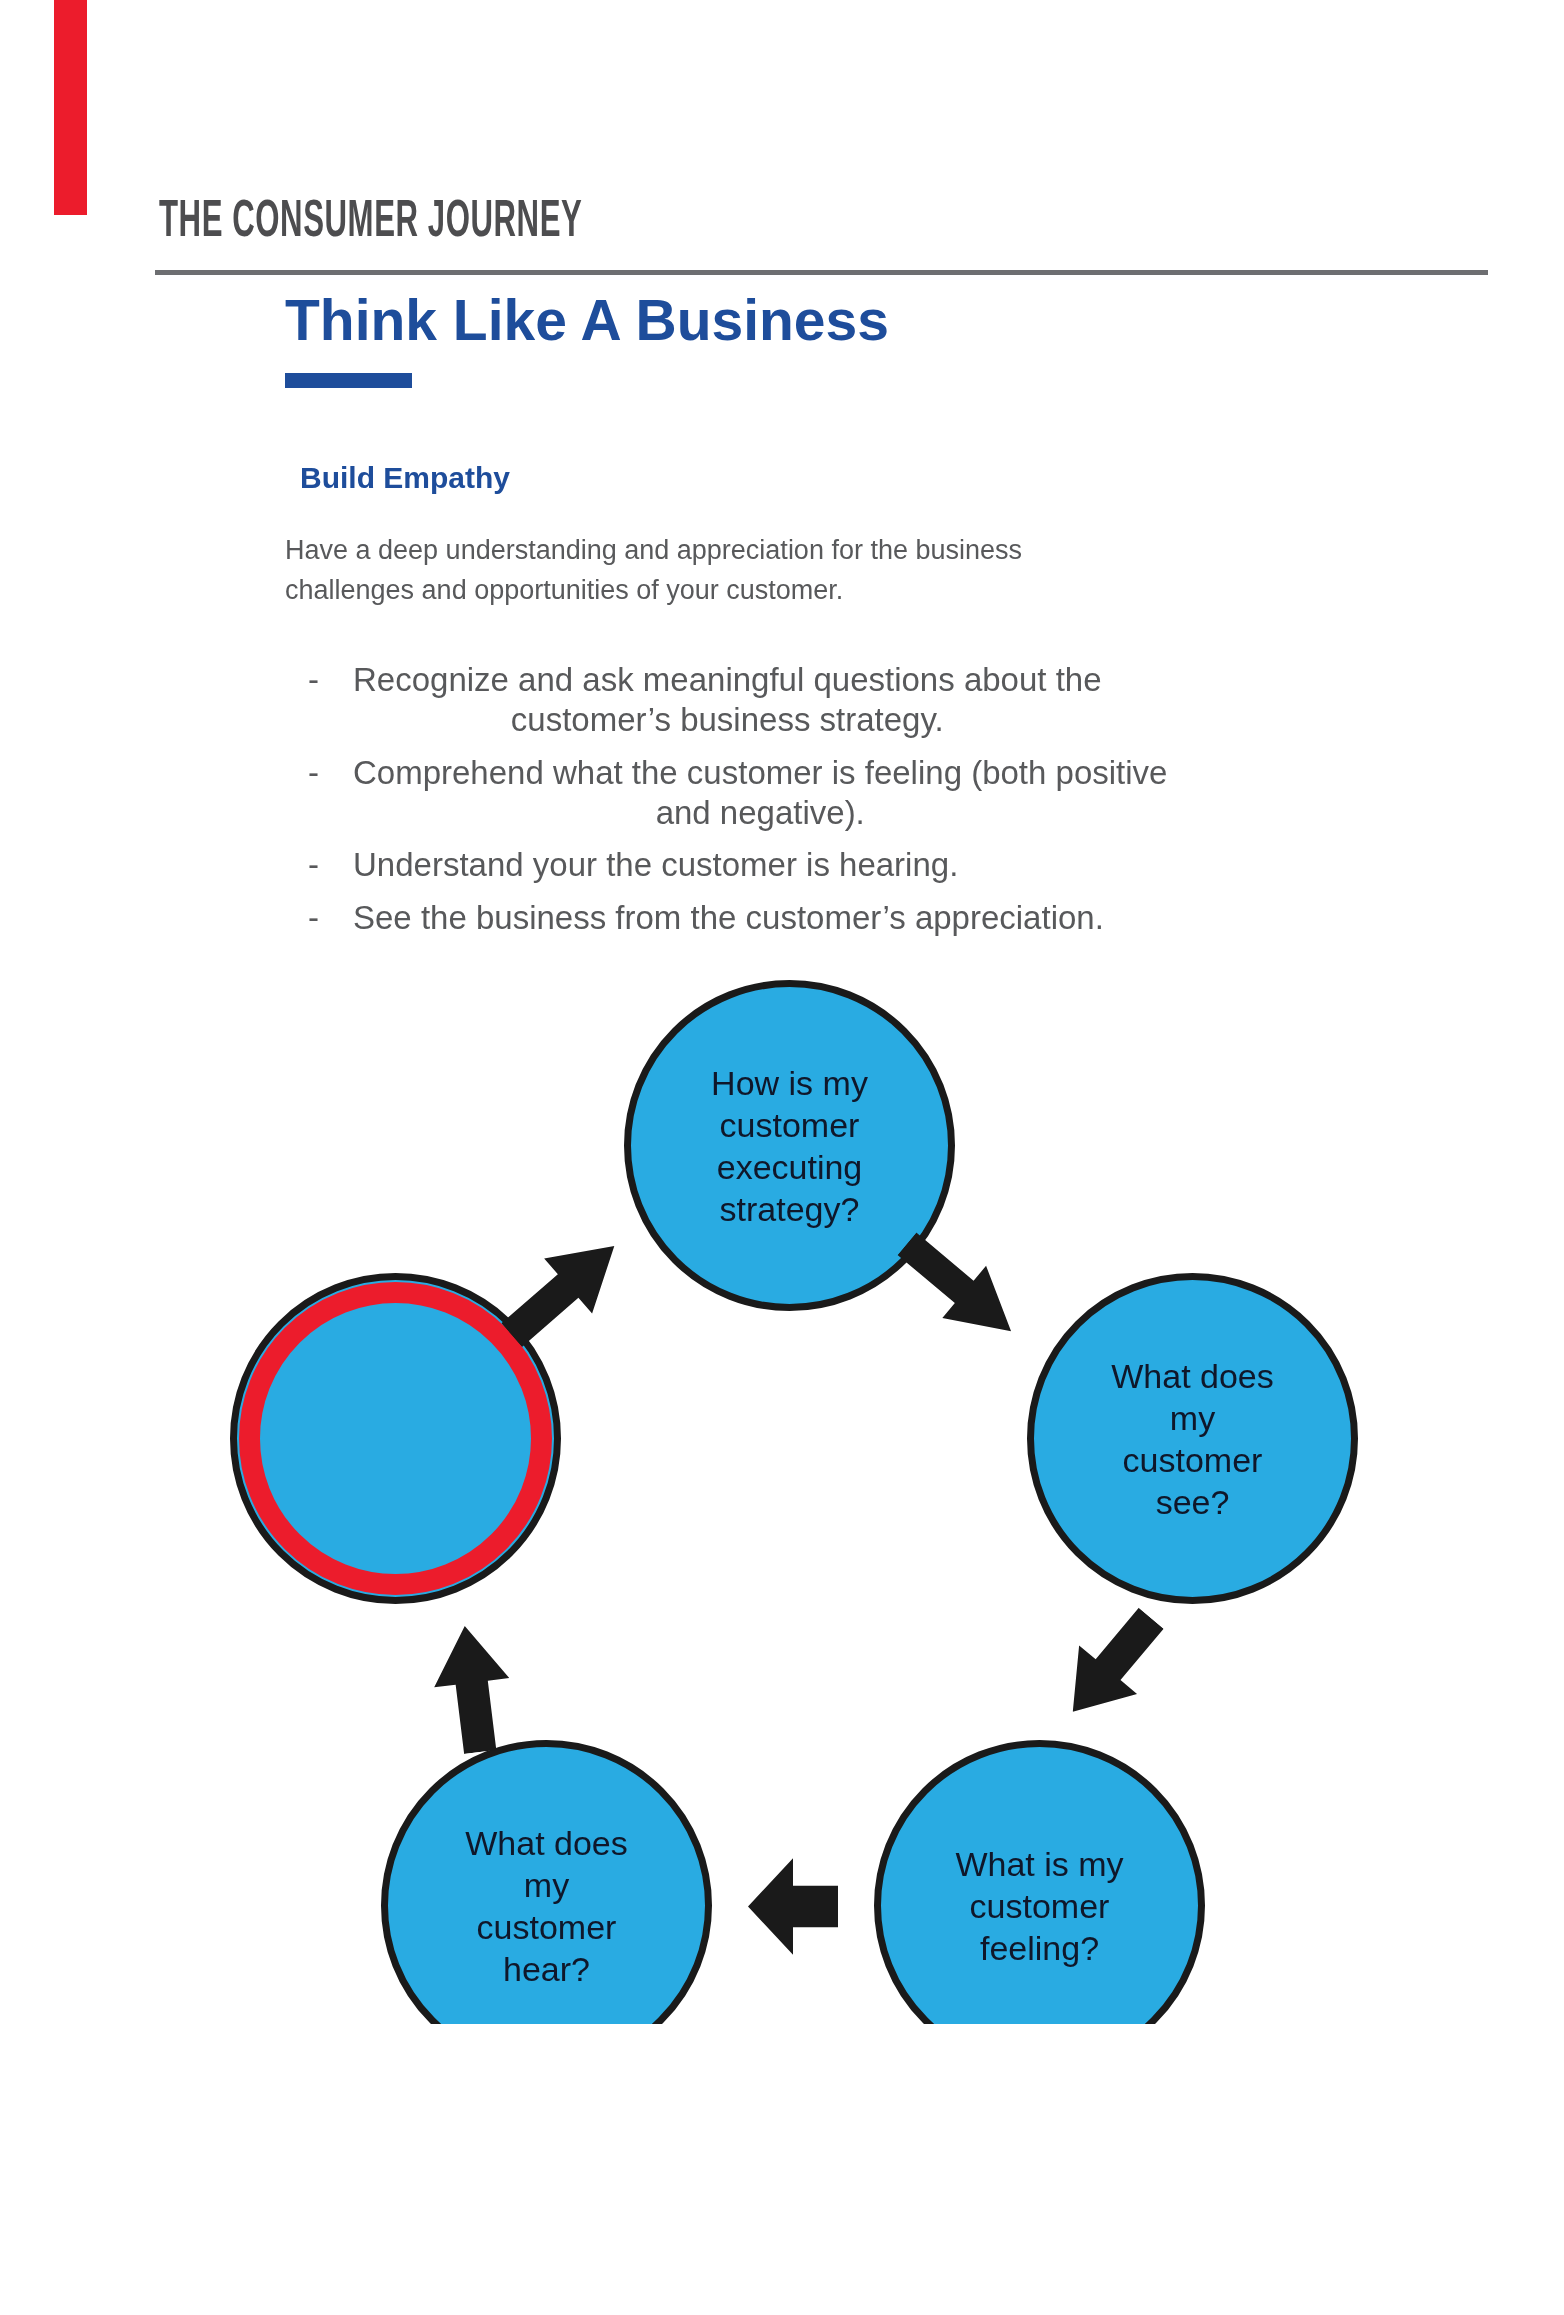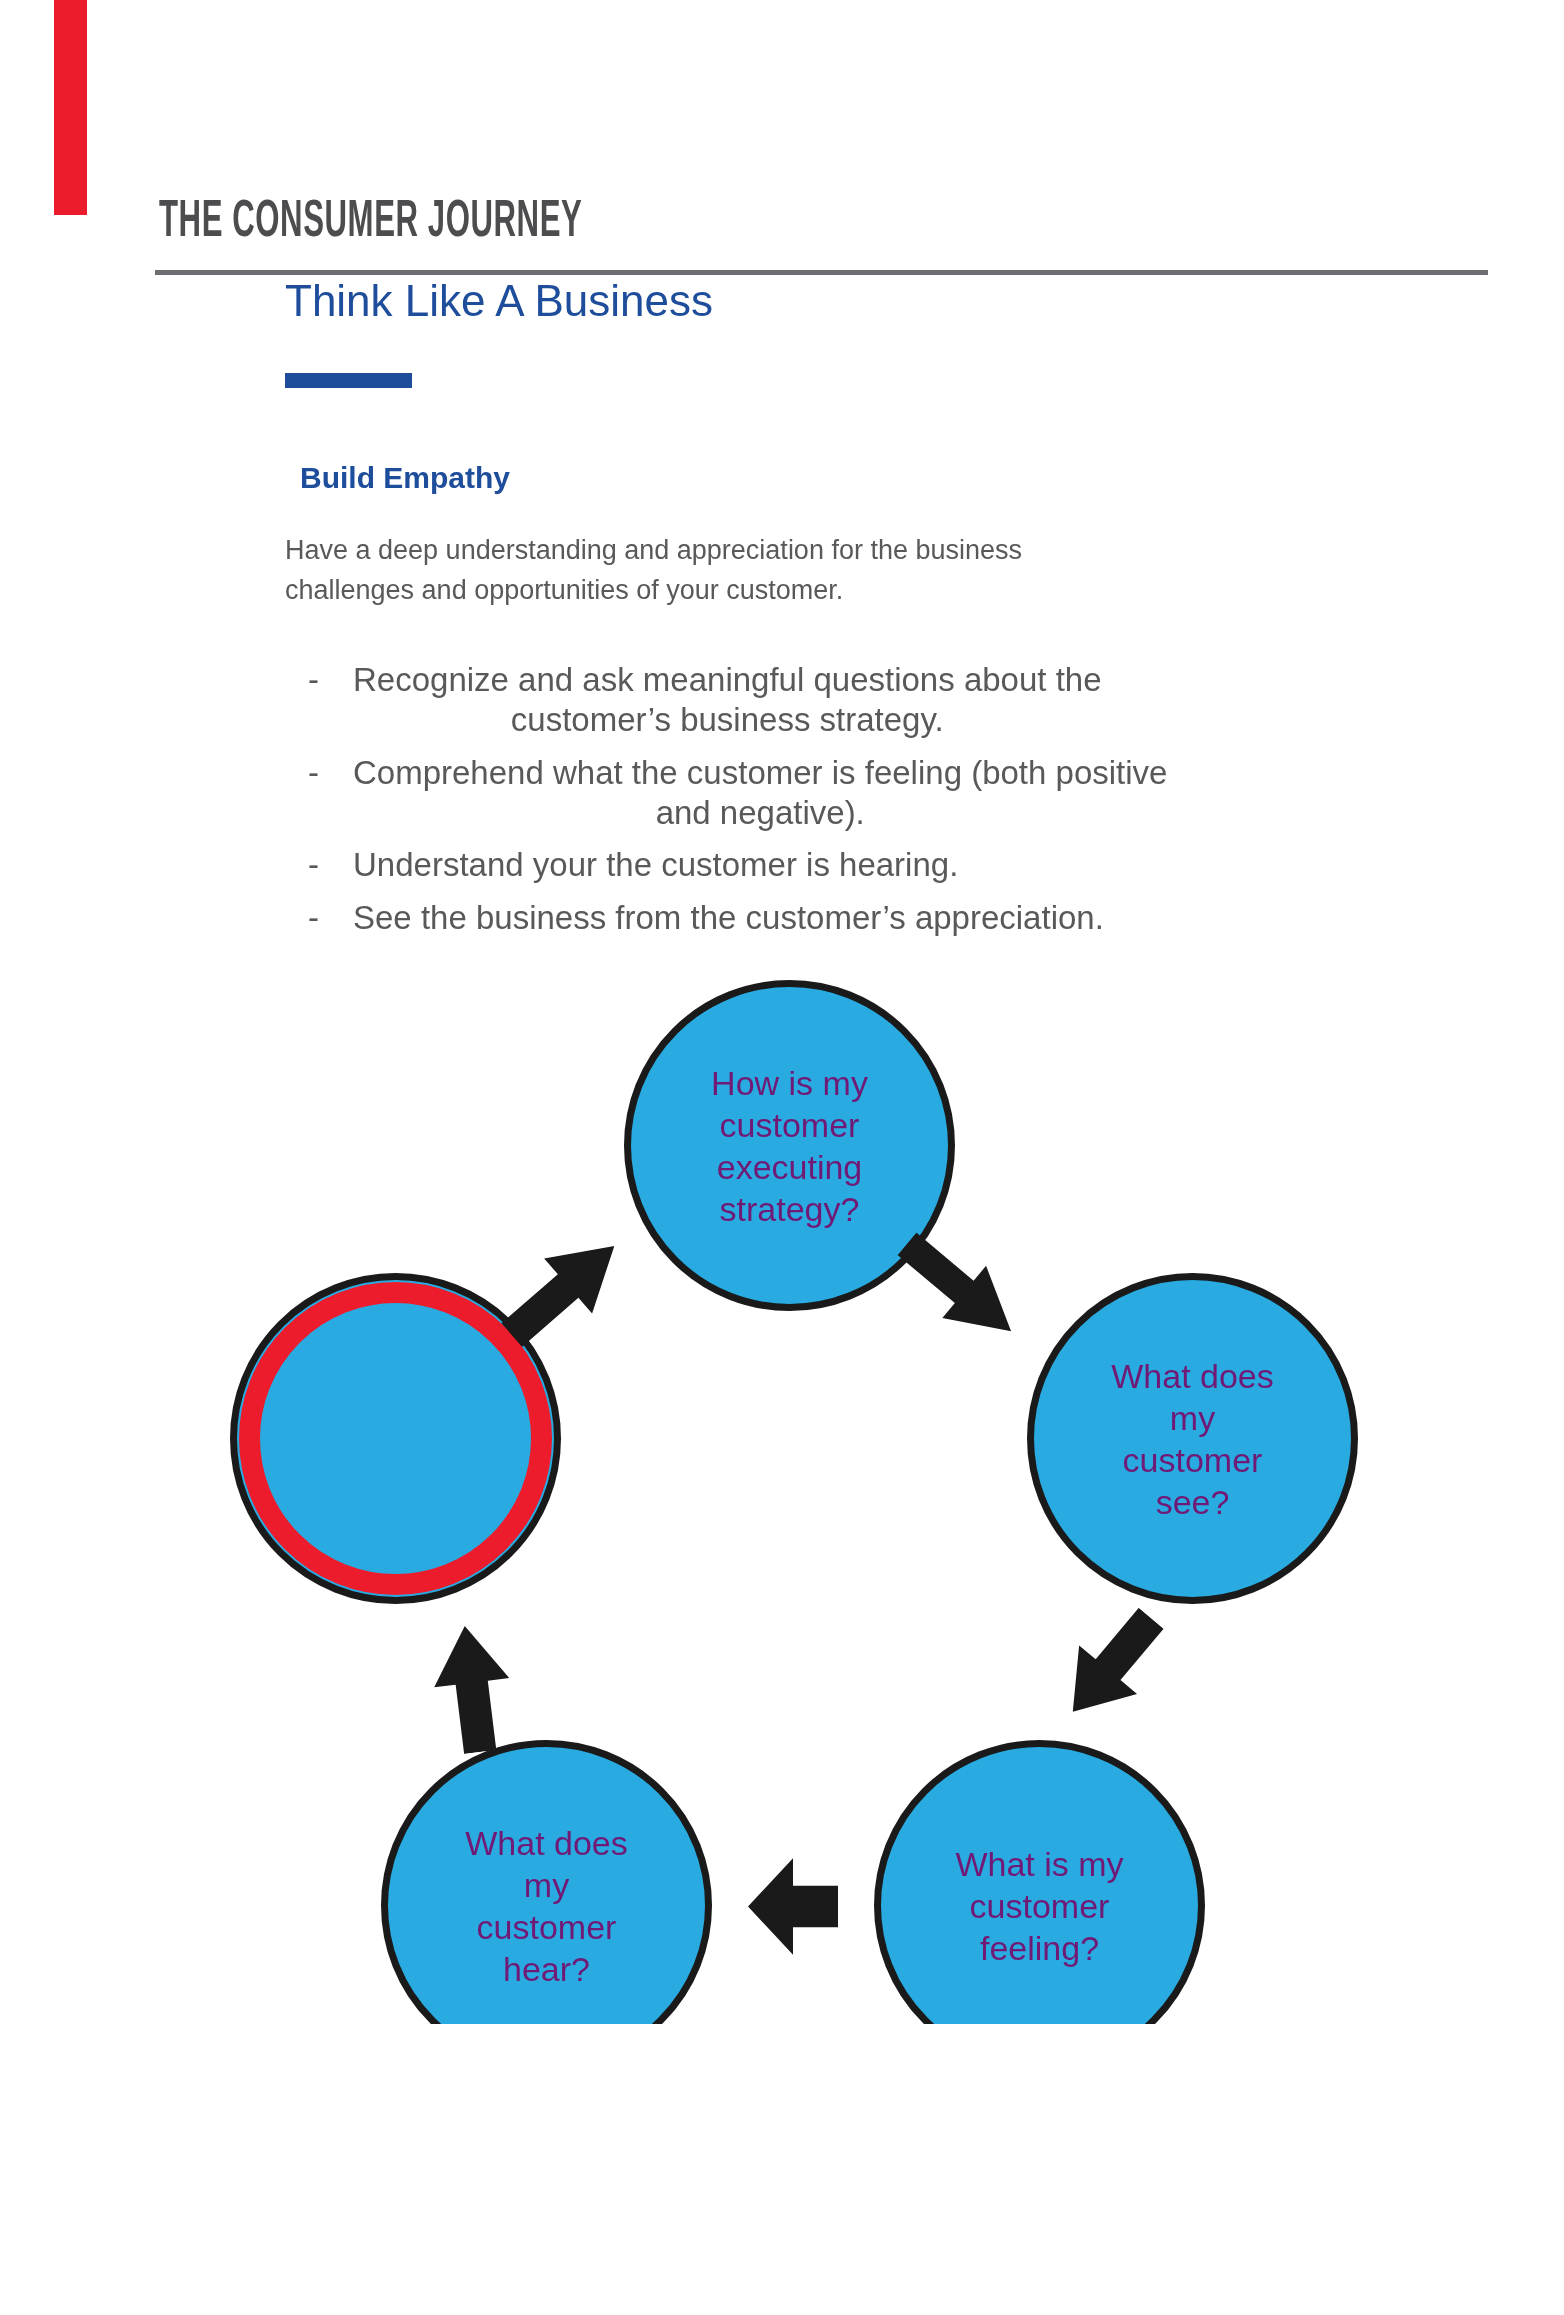--- a/index.html
+++ b/index.html
@@ -20,22 +20,22 @@
     font-size: 52px; line-height: 52px; font-weight: 700;
     color: var(--header_gray);
     transform: scaleX(0.60); transform-origin: left top;
     white-space: nowrap; letter-spacing: 0.9px;
   }
   .header-rule {
     position: absolute; left: 155px; top: 270px;
     width: 1333px; height: 4.5px; background: var(--rule_gray);
   }
   .page-title {
-    position: absolute; left: 285px; top: 272px;
-    font-size: 44px; line-height: 57px; font-weight: 400;
+    position: absolute; left: 285px; top: 292px;
+    font-size: 57px; line-height: 57px; font-weight: 700;
     color: var(--accent_blue); white-space: nowrap;
   }
   .title-accent-bar {
     position: absolute; left: 285px; top: 373px;
     width: 127px; height: 15.4px; background: var(--accent_blue);
   }
   .subsection-heading {
     position: absolute; left: 300px; top: 456px;
     font-size: 30px; line-height: 43px; font-weight: 700;
     color: var(--accent_blue); white-space: nowrap;
@@ -59,21 +59,21 @@
 
   .circle {
     position: absolute; box-sizing: border-box;
     width: 331px; height: 331px; border-radius: 50%;
     background: var(--circle_blue);
     border: 7.2px solid var(--arrow_black);
     display: flex; align-items: center; justify-content: center;
     text-align: center;
   }
   .circle .circle-label {
-    color: #701a75; font-size: 34px; line-height: 42px;
+    color: #0f172a; font-size: 34px; line-height: 42px;
     white-space: pre-line;
   }
   .circle.pos-top          { left: 624px;  top: 980px; }
   .circle.pos-right        { left: 1027px; top: 1273px; }
   .circle.pos-bottom-right { left: 874px;  top: 1740px; }
   .circle.pos-bottom-left  { left: 381px;  top: 1740px; }
   .circle.pos-left         { left: 230px;  top: 1273px; }
   .highlight-ring {
     position: absolute; inset: 1.8px; border-radius: 50%;
     border: 21px solid var(--highlight_red);

